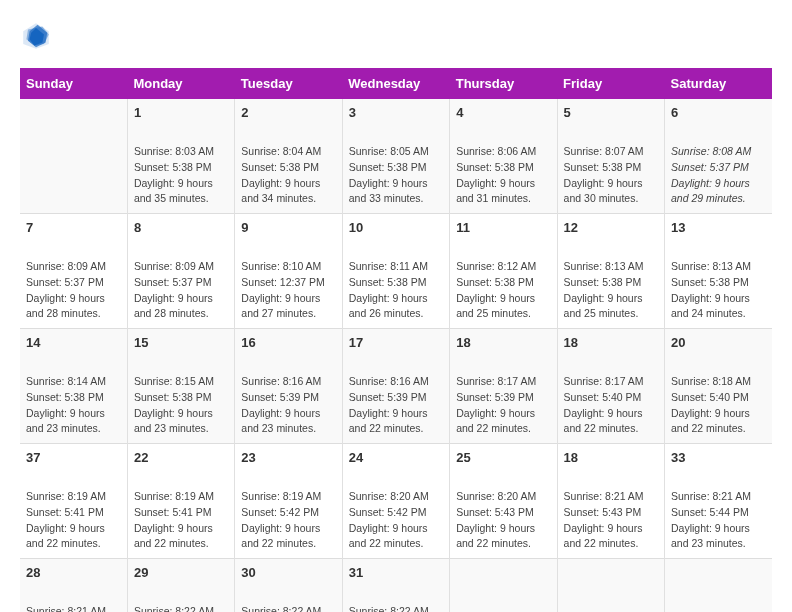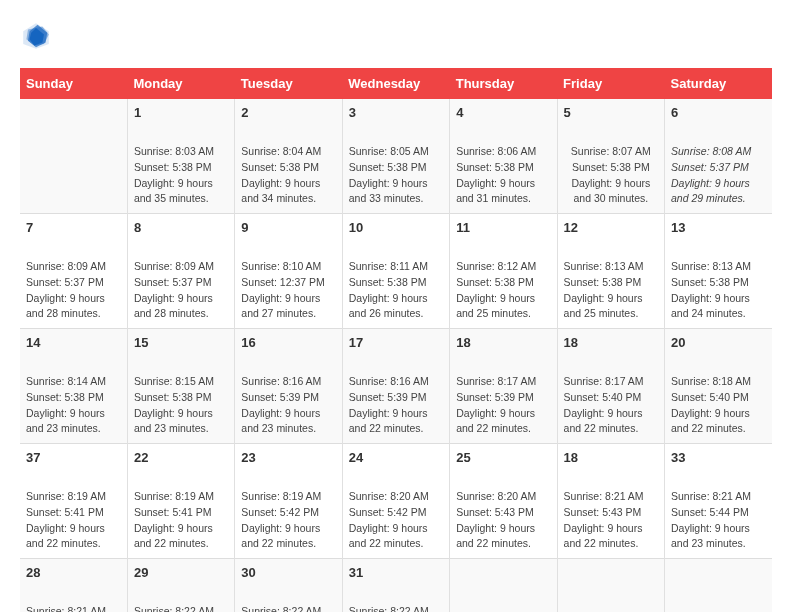--- a/index.html
+++ b/index.html
@@ -43,21 +43,21 @@
     .location {
       font-size: 15px;
       color: #555;
     }
     table {
       width: 100%;
       border-collapse: collapse;
       font-size: 11px;
     }
     thead tr {
-      background: #ef4444;
+      background: #a21caf;
       color: white;
     }
     thead th {
       padding: 8px 6px;
       text-align: left;
       font-size: 13px;
       font-weight: bold;
     }
     tbody tr {
       border-bottom: 1px solid #ddd;
@@ -152,21 +152,21 @@
         </td>
         <td>
           <span class="day-number">4</span>
           <div class="day-info" style="white-space: pre-line;">Sunrise: 8:06 AM
 Sunset: 5:38 PM
 Daylight: 9 hours
 and 31 minutes.</div>
         </td>
         <td>
           <span class="day-number">5</span>
-          <div class="day-info" style="white-space: pre-line; text-align: center;">Sunrise: 8:07 AM
+          <div class="day-info" style="white-space: pre-line;">Sunrise: 8:07 AM
 Sunset: 5:38 PM
 Daylight: 9 hours
 and 30 minutes.</div>
         </td>
         <td>
           <span class="day-number">6</span>
           <div class="day-info" style="white-space: pre-line; font-style: italic;">Sunrise: 8:08 AM
 Sunset: 5:37 PM
 Daylight: 9 hours
 and 29 minutes.</div>

